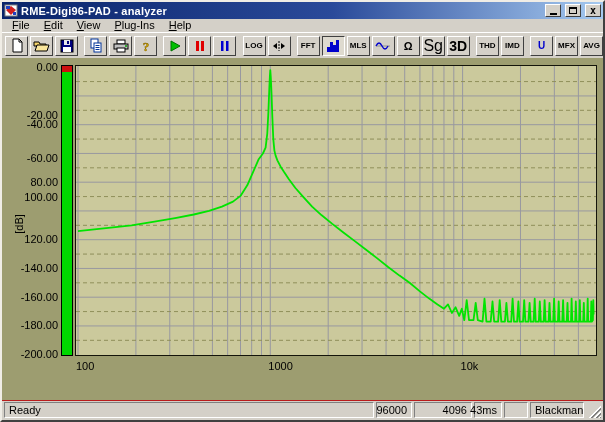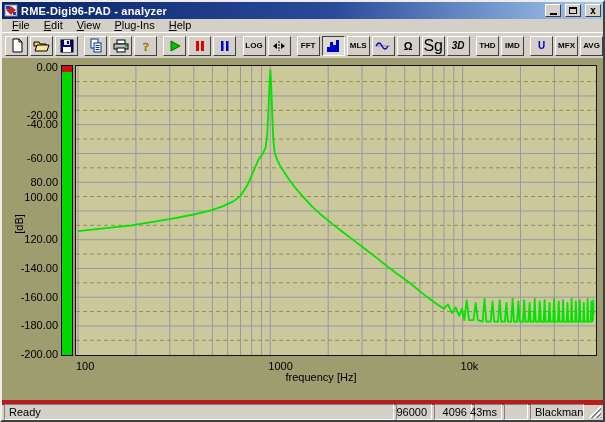--- a/index.html
+++ b/index.html
@@ -46,21 +46,21 @@
     border:1px solid #000; background:#00d800;}
   .meter-peak{position:absolute; left:0; top:0; width:100%; height:6px;}
   .ytick{position:absolute; left:0; width:56px; text-align:right; font-size:11px; color:#000; white-space:nowrap;}
   .xtick{position:absolute; font-size:11px; color:#000; white-space:nowrap;}
   .xlabel{position:absolute; left:73px; top:313px; width:522px; text-align:center;
     font-size:11px; color:#000; transform:translateX(-15px);}
   .ylabel{position:absolute; left:2px; top:160px; font-size:11px; color:#000;
     transform:rotate(-90deg); transform-origin:center; width:30px; text-align:center;}
   
   .statusbar{height:20px; display:flex; align-items:center; gap:2px; padding:1px 2px 2px 2px;
-    border-top:5px solid #b91c1c; font-size:11px;}
+    border-top:1px solid #b91c1c; font-size:11px;}
   .spanel{height:16px; border:1px solid; border-color:#808080 #fff #fff #808080;
     display:flex; align-items:center; padding:0 4px; background:#d4d0c8; white-space:nowrap;}
   .spanel.msg{flex:1;}
   .spanel.num{justify-content:flex-end;}
   .grip{width:13px; height:13px; margin-left:2px; align-self:flex-end;
     background:
       linear-gradient(135deg, transparent 50%, transparent 52%, #fff 52%, #fff 58%, #808080 58%, #808080 66%,
       transparent 66%, transparent 72%, #fff 72%, #fff 78%, #808080 78%, #808080 86%,
       transparent 86%, transparent 90%, #fff 90%, #fff 96%, #808080 96%);
   }
@@ -180,21 +180,21 @@
     </span>
     <span class="tbtn">MLS</span>
     <span class="tbtn">
       <svg width="16" height="12" viewBox="0 0 16 12">
         <path d="M1 6 h14" stroke="#808080" stroke-width="0.8"></path>
         <path d="M1 6 Q4 0 7 6 T13 6" fill="none" stroke="#0000cc" stroke-width="1.4"></path>
       </svg>
     </span>
     <span class="tbtn" style="font-size:11px;">Ω</span>
     <span class="tbtn" style="font-size:16px;font-weight:normal;">Sg</span>
-    <span class="tbtn" style="font-size:10px;font-style:italic;">3D</span>
+    <span class="tbtn" style="font-size:14px;">3D</span>
     <span class="tsep"></span>
     <span class="tbtn">THD</span>
     <span class="tbtn">IMD</span>
     <span class="tsep"></span>
     <span class="tbtn blue-text">U</span>
     <span class="tbtn">MFX</span>
     <span class="tbtn">AVG</span>
   </div>
 
   <div class="client" id="client">
@@ -241,39 +241,38 @@
           <line x1="0" y1="101.825" x2="520" y2="101.825" stroke="#8f8f5a" stroke-width="1" stroke-dasharray="4 3"></line>
           <line x1="0" y1="130.575" x2="520" y2="130.575" stroke="#8f8f5a" stroke-width="1" stroke-dasharray="4 3"></line>
           <line x1="0" y1="159.325" x2="520" y2="159.325" stroke="#8f8f5a" stroke-width="1" stroke-dasharray="4 3"></line>
           <line x1="0" y1="188.075" x2="520" y2="188.075" stroke="#8f8f5a" stroke-width="1" stroke-dasharray="4 3"></line>
           <line x1="0" y1="216.825" x2="520" y2="216.825" stroke="#8f8f5a" stroke-width="1" stroke-dasharray="4 3"></line>
           <line x1="0" y1="245.575" x2="520" y2="245.575" stroke="#8f8f5a" stroke-width="1" stroke-dasharray="4 3"></line>
           <line x1="0" y1="274.325" x2="520" y2="274.325" stroke="#8f8f5a" stroke-width="1" stroke-dasharray="4 3"></line>
           <polyline points="2.0,165.1 30.1,162.2 55.6,159.3 78.5,155.7 99.1,152.1 117.8,148.5 133.0,144.9 145.9,140.6 157.0,135.6 164.5,129.9 171.4,119.1 177.7,104.7 182.7,93.2 186.9,87.5 189.6,81.7 191.3,67.3 192.4,45.8 193.3,22.8 193.9,9.8 194.3,4.1 194.8,11.3 195.5,27.1 196.3,50.1 197.3,73.1 198.4,84.6 199.6,89.6 201.5,94.6 204.5,100.4 208.1,106.1 212.9,113.3 219.4,122.0 227.0,130.6 236.1,140.6 245.7,149.3 256.3,157.9 267.4,166.5 278.8,175.1 290.1,183.8 301.3,192.4 312.1,201.0 323.5,209.6 333.6,216.8 343.9,225.4 353.2,232.6 361.5,238.4 368.0,242.7 372.0,238.4 375.9,247.0 379.6,241.3 383.2,249.9 385.8,242.7 388.3,254.2 390.7,234.1 393.0,254.2 397.5,254.2 399.7,236.9 401.8,254.2 406.6,255.6 408.5,232.6 410.4,255.6 414.7,255.6 416.5,235.5 418.2,255.6 422.1,255.6 423.7,234.1 425.3,255.6 428.9,255.6 430.4,236.9 431.9,255.6 435.2,255.6 436.6,232.6 438.0,255.6 441.1,255.6 442.4,235.5 443.6,255.6 447.0,255.6 448.2,234.1 449.4,255.6 452.4,255.6 453.6,236.9 454.7,255.6 457.6,255.6 458.7,232.6 459.7,255.6 462.8,255.6 463.8,235.5 464.8,255.6 467.7,255.6 468.6,234.1 469.6,255.6 472.6,255.6 473.5,236.9 474.4,255.6 477.2,255.6 478.1,232.6 478.9,255.6 481.9,255.6 482.7,235.5 483.5,255.6 486.3,255.6 487.1,234.1 487.8,255.6 490.7,255.6 491.5,236.9 492.2,255.6 495.0,255.6 495.6,232.6 496.3,255.6 499.2,255.6 499.8,235.5 500.5,255.6 503.2,255.6 503.8,234.1 504.4,255.6 507.2,255.6 507.8,236.9 508.4,255.6 511.1,255.6 511.7,232.6 512.2,255.6 514.8,255.6 515.3,235.5 515.8,255.6 516.9,254.2 517.3,234.1 517.6,248.4" fill="none" stroke="#00e400" stroke-width="1.8" stroke-linejoin="round"></polyline>
         </svg>
     </div>
-    <div class="xlabel">frequency [Hz]</div>
   <div class="ytick" style="top: 2.7px;">0.00</div>
       <div class="ytick" style="top: 31.45px; margin-top: 20px;">-20.00</div>
       <div class="ytick" style="top: 60.2px;">-40.00</div>
       <div class="ytick" style="top: 94px;">-60.00</div>
       <div class="ytick" style="top: 117.7px;">80.00</div>
       <div class="ytick" style="top: 133px;">100.00</div>
       <div class="ytick" style="top: 175.2px;">120.00</div>
       <div class="ytick" style="top: 203.95px;">-140.00</div>
       <div class="ytick" style="top: 232.7px;">-160.00</div>
       <div class="ytick" style="top: 261.45px;">-180.00</div>
       <div class="ytick" style="top: 290.2px;">-200.00</div>
       <div class="xtick" style="left: 74px; top: 302px;">100</div>
       <div class="xtick" style="left: 266.3px; top: 302px;">1000</div>
       <div class="xtick" style="left: 458.6px; top: 302px;">10k</div>
     </div>
 
   <div class="statusbar">
     <span class="spanel msg">Ready</span>
     <span class="spanel num" style="width:36px">96000</span>
-    <span class="spanel num" style="width:38px">4096</span>
+    <span class="spanel num" style="width:58px">4096</span>
     <span class="spanel num" style="width:28px">43ms</span>
     <span class="spanel" style="width:24px"></span>
     <span class="spanel" style="width:54px">Blackman</span>
     <span class="grip"></span>
   </div>
 </div>
 
 </body></html>

